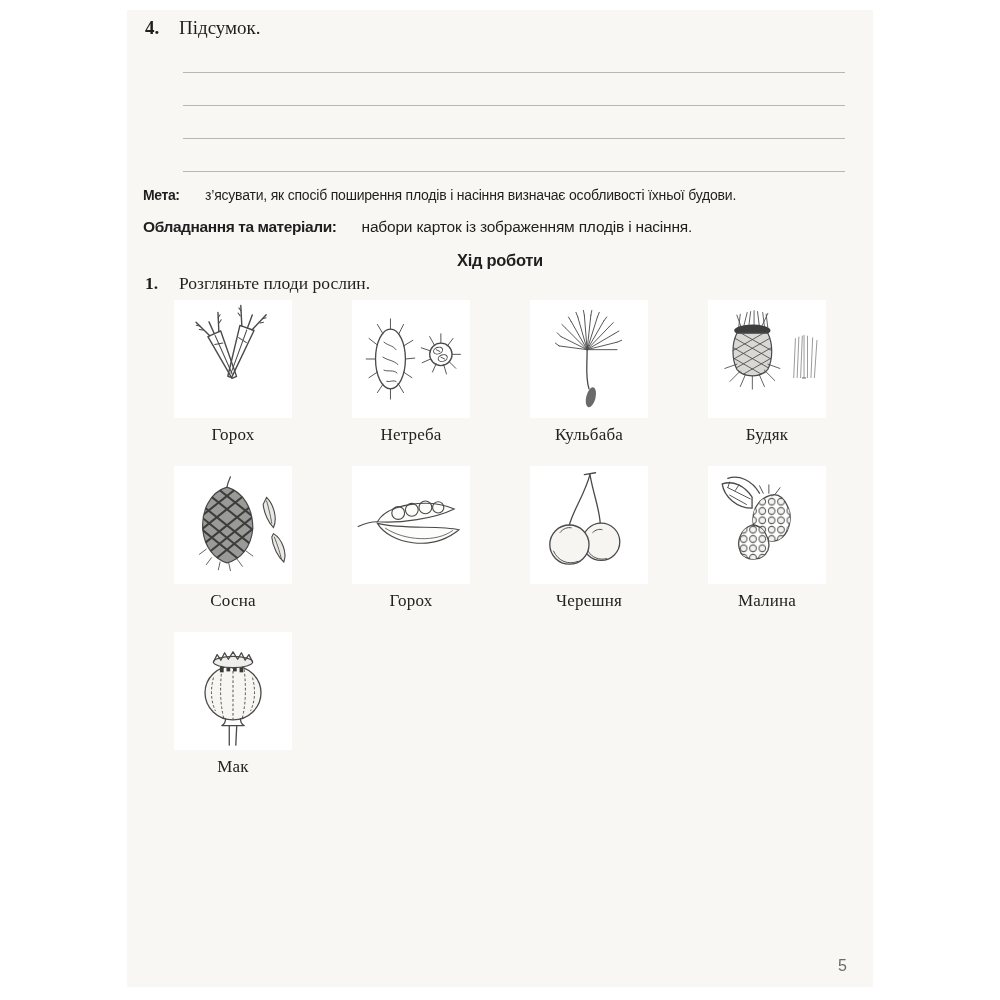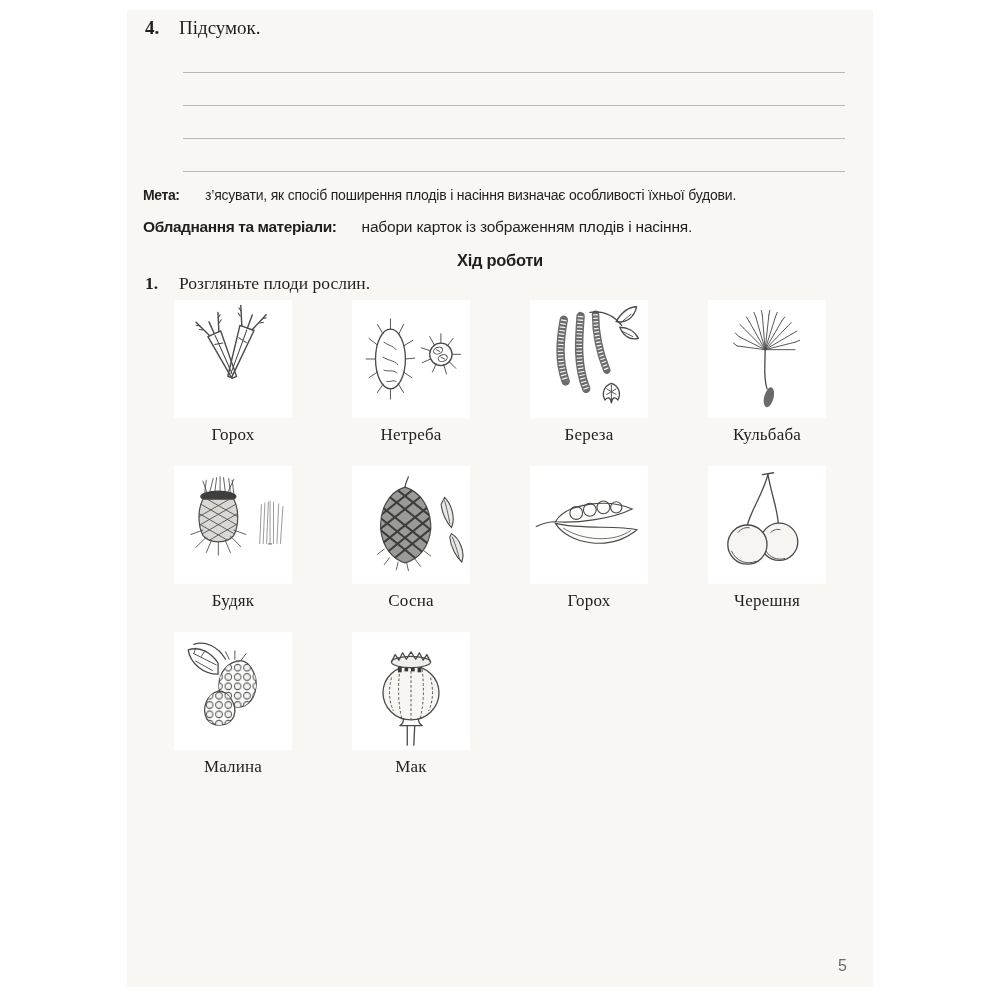--- a/index.html
+++ b/index.html
@@ -107,39 +107,20 @@
           <circle class="ln" cx="92" cy="55" r="12"></circle>
           <path class="th" d="M104 55 L113 55 M101 63 L108 70 M95 66 L98 76 M87 65 L83 74 M81 60 L72 64 M80 51 L71 48 M85 45 L80 36 M92 43 L92 33 M99 46 L105 38"></path>
           <ellipse class="th" cx="89" cy="51" rx="5" ry="3.5" transform="rotate(-20 89 51)"></ellipse>
           <ellipse class="th" cx="94" cy="59" rx="5" ry="3.5" transform="rotate(-20 94 59)"></ellipse>
           <path class="th" d="M87 50 L91 52 M92 58 L96 60"></path>
         </svg>
       </div>
       <div class="plant-label serif">Нетреба</div>
     </div>
 
-    <div class="plant-card">
-      <div class="pbox">
-        <svg viewBox="0 0 110 120">
-          <path d="M28 18 C24 40 22 62 30 84" stroke="#6b6b6b" stroke-width="9" fill="none" stroke-linecap="round"></path>
-          <path d="M28 18 C24 40 22 62 30 84" stroke="#f3f2ee" stroke-width="6" fill="none" stroke-dasharray="1.3 2.4"></path>
-          <path d="M46 14 C44 40 42 66 52 92" stroke="#6b6b6b" stroke-width="9" fill="none" stroke-linecap="round"></path>
-          <path d="M46 14 C44 40 42 66 52 92" stroke="#f3f2ee" stroke-width="6" fill="none" stroke-dasharray="1.3 2.4"></path>
-          <path d="M62 12 C62 32 66 52 74 72" stroke="#6b6b6b" stroke-width="8" fill="none" stroke-linecap="round"></path>
-          <path d="M62 12 C62 32 66 52 74 72" stroke="#f3f2ee" stroke-width="5" fill="none" stroke-dasharray="1.3 2.4"></path>
-          <path class="ln" d="M56 10 C70 8 82 14 90 24"></path>
-          <path class="ln" d="M84 20 C90 10 98 4 106 4 C104 14 96 22 84 20 Z"></path>
-          <path class="ln" d="M88 26 C96 26 104 30 108 38 C100 40 92 36 88 26 Z"></path>
-          <path class="th" d="M88 22 L100 12 M90 30 L102 36"></path>
-          <path class="ln" d="M79 86 C72 88 68 96 72 104 C75 100 78 101 79 107 C80 101 83 100 86 104 C90 96 86 88 79 86 Z"></path>
-          <path class="th" d="M79 88 L79 104 M74 92 L84 98 M84 92 L74 98"></path>
-        </svg>
-      </div>
-      <div class="plant-label serif">Береза</div>
-    </div>
 
 
     <div class="plant-card">
       <div class="pbox">
         <svg viewBox="0 0 100 120">
           <path class="th" d="M48 50 L18 46 M48 50 L20 36 M48 50 L25 27 M48 50 L31 20 M48 50 L38 15 M48 50 L45 13 M48 50 L52 13 M48 50 L59 15 M48 50 L66 19 M48 50 L72 25 M48 50 L77 33 M48 50 L80 42 M48 50 L80 50"></path>
           <path class="th" d="M18 46 L14 43 M20 36 L16 32 M25 27 L21 23 M31 20 L28 15 M38 15 L36 10 M45 13 L44 8 M52 13 L53 8 M59 15 L61 10 M66 19 L69 15 M72 25 L76 21 M77 33 L82 30 M80 42 L85 40"></path>
           <path class="ln" d="M48 50 C48 68 46 80 50 92"></path>
           <ellipse cx="52" cy="101" rx="5" ry="11" transform="rotate(14 52 101)" fill="#6a6a6a"></ellipse>
         </svg>

